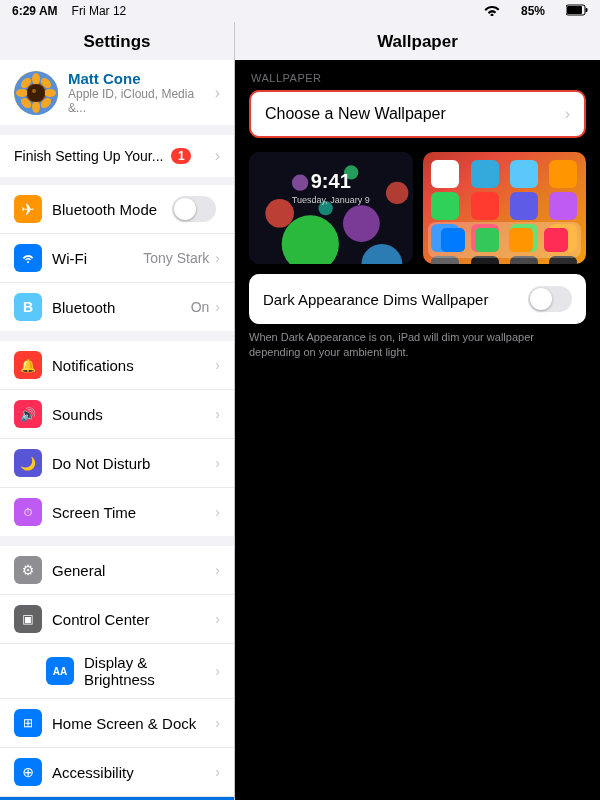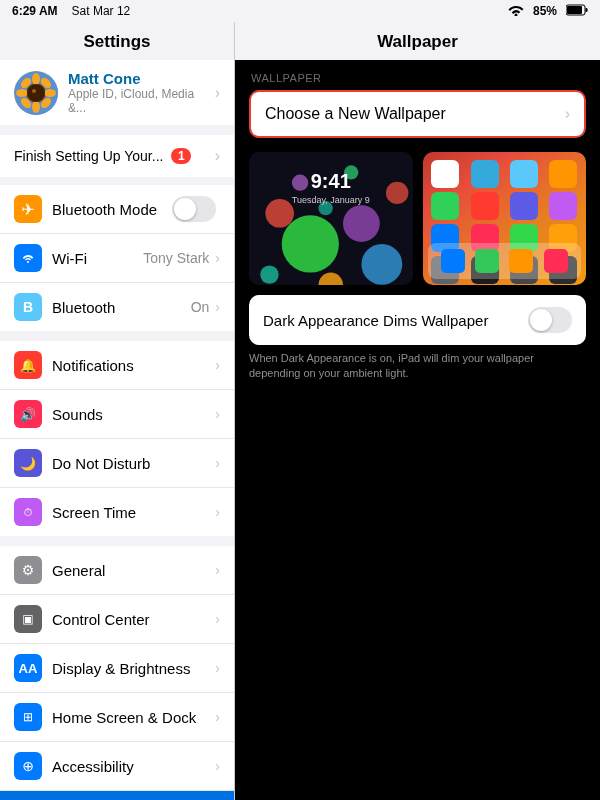--- a/index.html
+++ b/index.html
@@ -19,21 +19,21 @@
       justify-content: space-between;
       align-items: center;
       padding: 4px 12px;
       background: #f2f2f7;
       font-size: 12px;
       font-weight: 600;
       height: 22px;
     }
     .status-time { font-size: 12px; font-weight: 600; }
     .status-date { font-size: 12px; font-weight: 400; margin-left: 8px; }
-    .status-right { display: flex; align-items: center; gap: 9px; font-size: 12px; }
+    .status-right { display: flex; align-items: center; gap: 21px; font-size: 12px; }
 
     
     .main-layout {
       display: flex;
       flex: 1;
       overflow: hidden;
     }
 
     
     .sidebar {
@@ -226,21 +226,21 @@
     
     .wallpaper-previews {
       display: flex;
       gap: 10px;
       margin: 14px 14px 10px;
     }
     .wp-preview {
       flex: 1;
       border-radius: 10px;
       overflow: hidden;
-      height: 133px;
+      height: 112px;
       position: relative;
     }
     .wp-lock-screen {
       background: #0a0a1a;
       display: flex;
       flex-direction: column;
       align-items: center;
       justify-content: flex-start;
       padding-top: 10px;
       position: relative;
@@ -288,21 +288,21 @@
       padding: 6px 14px 12px;
       line-height: 1.4;
     }
   </style>
 </head>
 <body>
 
 <div class="status-bar">
   <div style="display:flex; align-items:center; gap:6px;">
     <span class="status-time">6:29 AM</span>
-    <span class="status-date">Sat Mar 12</span>
+    <span class="status-date">Fri Mar 12</span>
   </div>
   <div class="status-right">
     <span>
       <svg width="16" height="12" viewBox="0 0 16 12">
           <path d="M8 9.5a1.5 1.5 0 1 1 0 3 1.5 1.5 0 0 1 0-3zm0-3.5a5.5 5.5 0 0 1 4.24 2l-1.5 1.5A3.5 3.5 0 0 0 8 8.5a3.5 3.5 0 0 0-2.74 1.5L3.76 8.5A5.5 5.5 0 0 1 8 6zm0-4A9.5 9.5 0 0 1 15.5 5l-1.5 1.5A7.5 7.5 0 0 0 8 4a7.5 7.5 0 0 0-6 3L.5 5.5A9.5 9.5 0 0 1 8 2z" fill="#000"></path>
         </svg>
     </span>
     <span style="font-size:12px;">85%</span>
     <span>
       <svg width="22" height="12" viewBox="0 0 22 12">
@@ -408,21 +408,21 @@
         <div class="setting-icon icon-gray" style="color:#fff; font-size:14px;">⚙</div>
         <span class="setting-label">General</span>
         <span class="setting-chevron">›</span>
       </div>
       <div class="setting-item">
         <div class="setting-icon icon-gray2" style="color:#fff; font-size:12px;">▣</div>
         <span class="setting-label">Control Center</span>
         <span class="setting-chevron">›</span>
       </div>
       <div class="setting-item">
-        <div class="setting-icon icon-blue" style="color:#fff; font-size:13px; font-weight:800;">AA</div>
+        <div class="setting-icon icon-blue" style="color:#fff; font-size:10px; font-weight:800;margin-left:32px;">AA</div>
         <span class="setting-label">Display &amp; Brightness</span>
         <span class="setting-chevron">›</span>
       </div>
       <div class="setting-item">
         <div class="setting-icon icon-blue" style="color:#fff; font-size:12px;">⊞</div>
         <span class="setting-label">Home Screen &amp; Dock</span>
         <span class="setting-chevron">›</span>
       </div>
       <div class="setting-item">
         <div class="setting-icon icon-blue" style="color:#fff; font-size:14px;">⊕</div>

